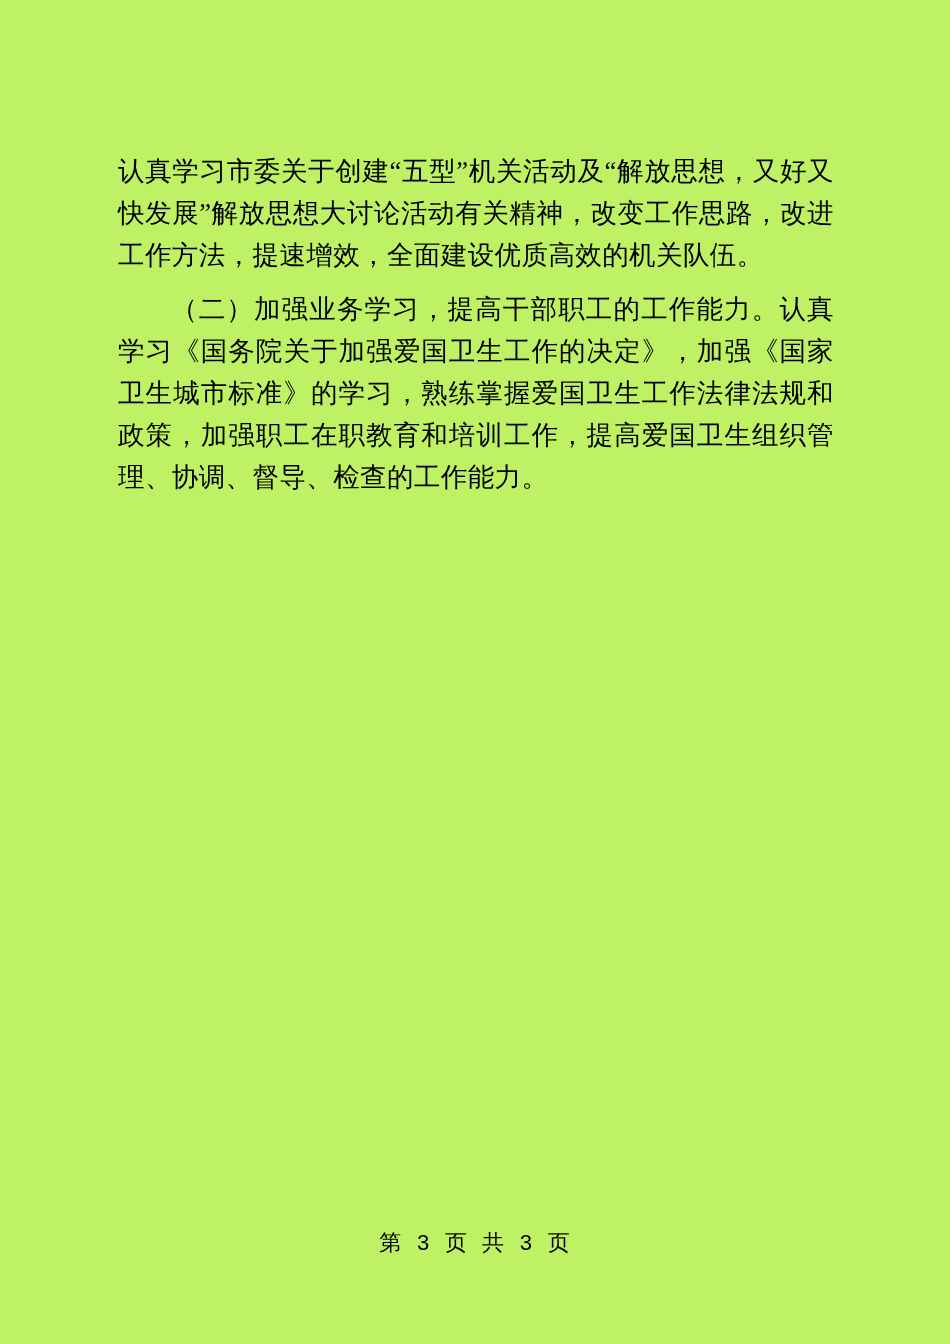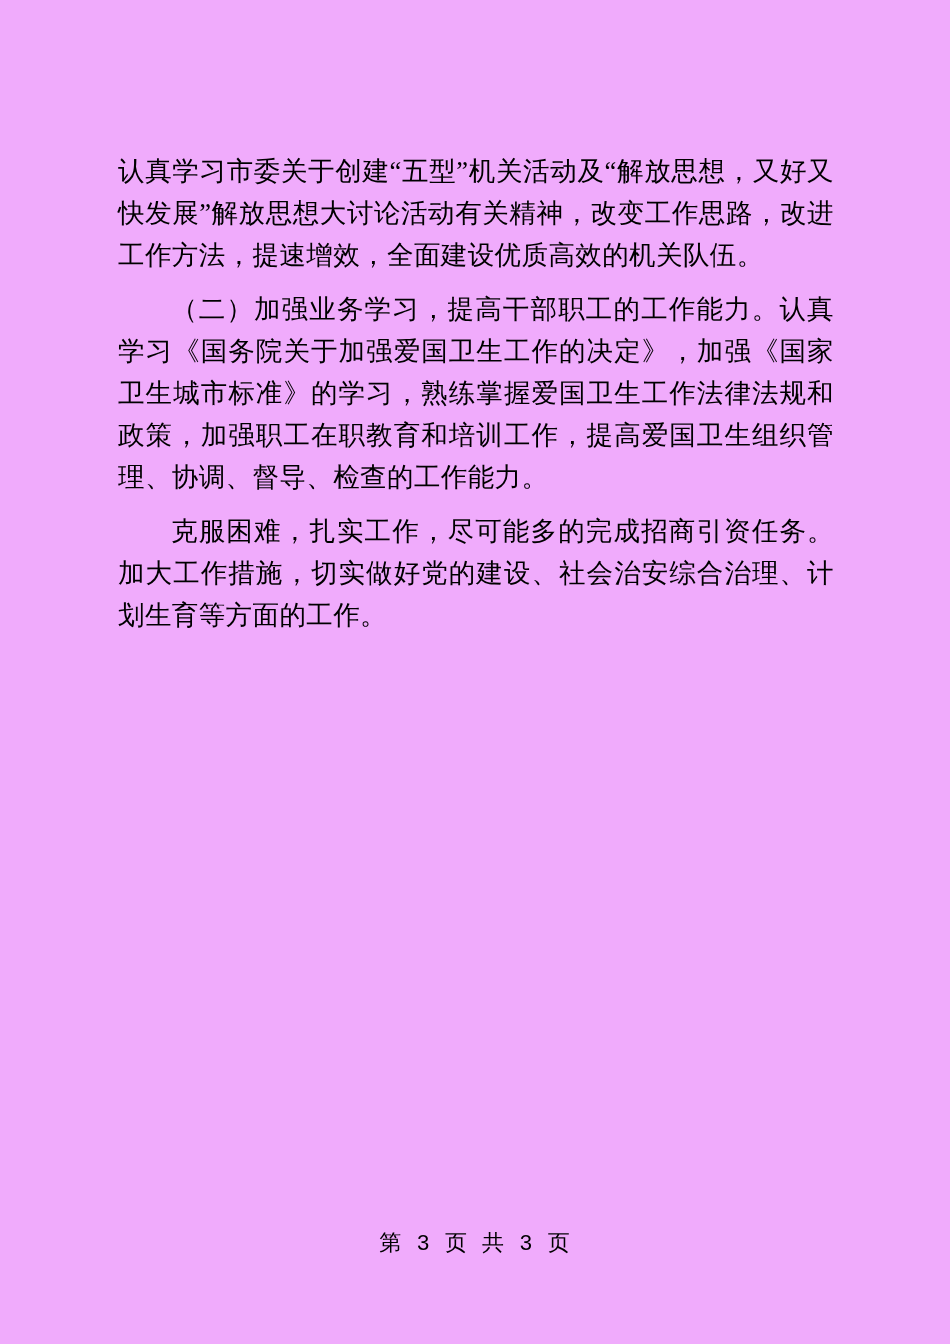--- a/index.html
+++ b/index.html
@@ -15,21 +15,21 @@
     font-family: "Liberation Serif", "DejaVu Serif", serif;
     color: #000000;
     overflow: hidden;
   }
   .page {
     position: absolute;
     left: 0;
     top: 0;
     width: 950px;
     height: 1344px;
-    background: #f0abfc;
+    background: #bef264;
   }
   .content {
     position: absolute;
     left: 118px;
     top: 150px;
     width: 716px;
   }
   .para {
     font-size: 26.5px;
     line-height: 42px;
@@ -56,16 +56,15 @@
     letter-spacing: 1px;
   }
 </style>
 </head>
 <body>
 
 <div class="page">
   <div class="content">
     <p class="para">认真学习市委关于创建“五型”机关活动及“解放思想，又好又快发展”解放思想大讨论活动有关精神，改变工作思路，改进工作方法，提速增效，全面建设优质高效的机关队伍。</p>
     <p class="para indent">（二）加强业务学习，提高干部职工的工作能力。认真学习《国务院关于加强爱国卫生工作的决定》，加强《国家卫生城市标准》的学习，熟练掌握爱国卫生工作法律法规和政策，加强职工在职教育和培训工作，提高爱国卫生组织管理、协调、督导、检查的工作能力。</p>
-    <p class="para indent">克服困难，扎实工作，尽可能多的完成招商引资任务。加大工作措施，切实做好党的建设、社会治安综合治理、计划生育等方面的工作。</p>
   </div>
   <div class="footer">第 3 页  共 3 页</div>
 </div>
 
 </body></html>

